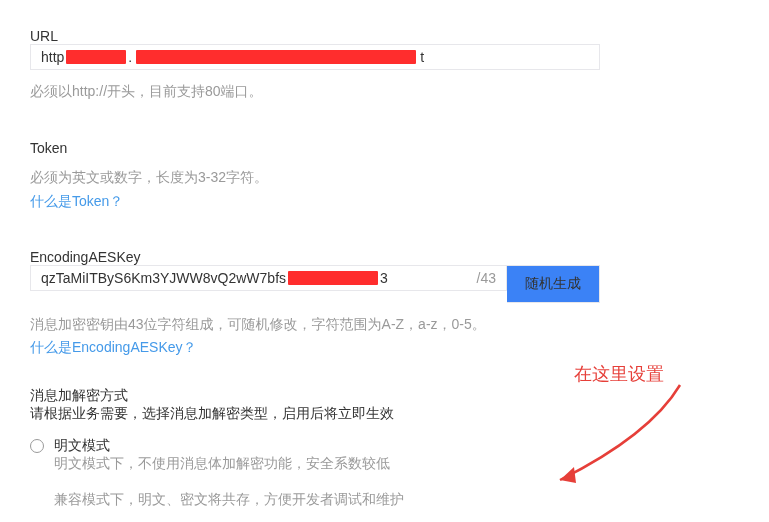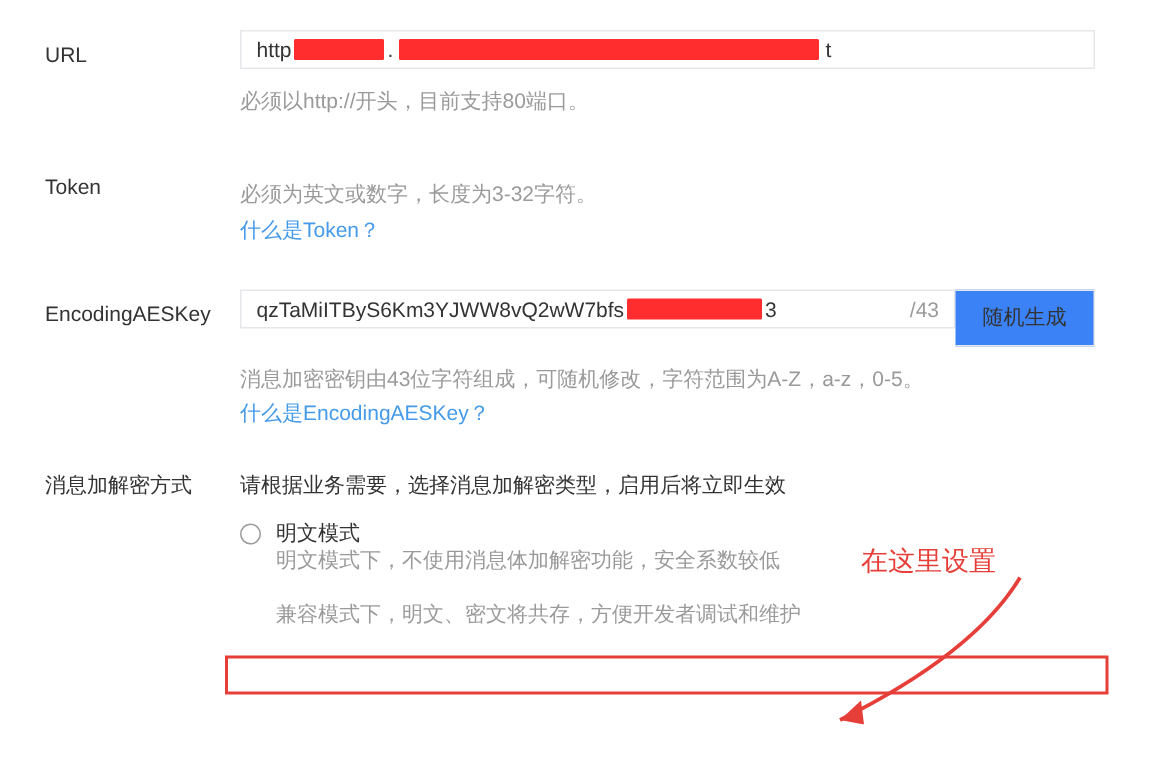--- a/index.html
+++ b/index.html
@@ -8,20 +8,21 @@
       font-size: 14px;
       color: #333;
       background: #fff;
       padding: 20px 30px;
       width: 769px;
     }
     .form-row {
       display: flex;
       margin-bottom: 30px;
       align-items: flex-start;
+      flex-direction: column;
     }
     .form-label {
       width: 130px;
       flex-shrink: 0;
       padding-top: 8px;
       color: #333;
       font-size: 14px;
     }
     .form-content {
       flex: 1;

